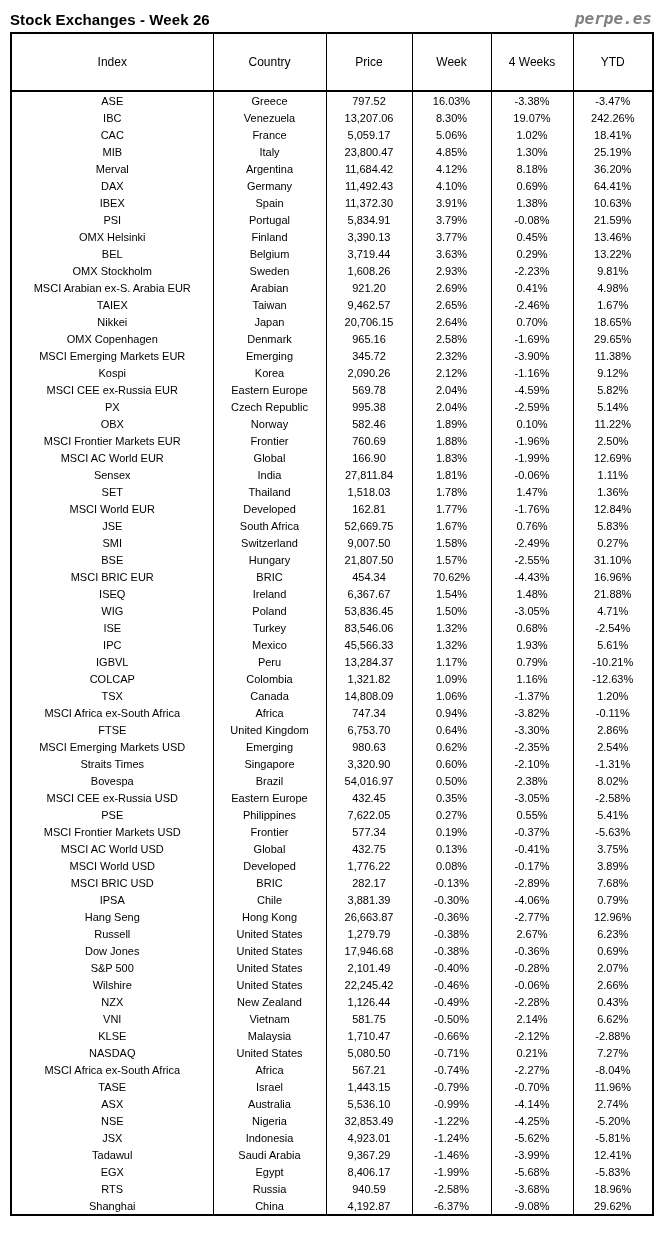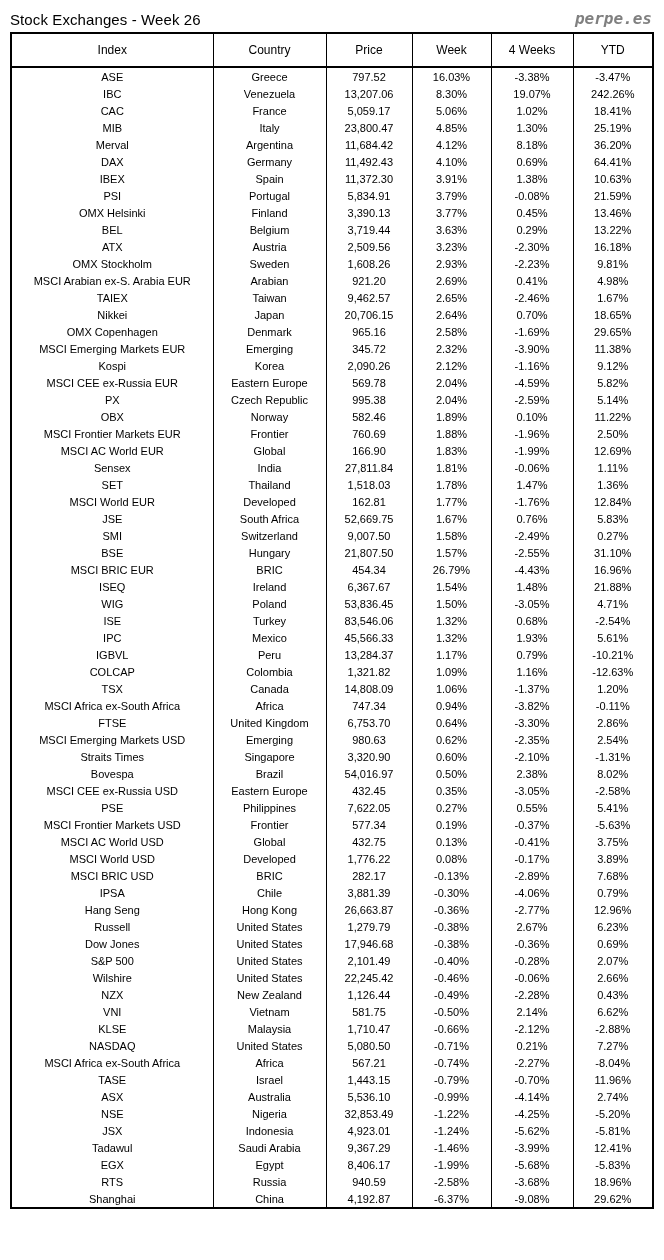--- a/index.html
+++ b/index.html
@@ -9,21 +9,21 @@
     font-family: "Liberation Sans", sans-serif;
     box-sizing: border-box;
     overflow: hidden;
   }
   .topbar {
     display:flex; justify-content:space-between; align-items:flex-end;
     padding: 5px 12px 4px 10px;
     height: 23px;
   }
   .title {
-    font-size: 15px; font-weight: normal; color:#000;
+    font-size: 15px; font-weight: bold; color:#000;
     letter-spacing: 0.1px;
   }
   .brand {
     font-family: "DejaVu Sans Mono", monospace;
     font-style: italic; font-weight: bold;
     font-size: 16px; color: #808080;
   }
   table.exch {
     margin: 0 10px;
     width: 644px;
@@ -33,21 +33,21 @@
   }
   table.exch th {
     height: 24px;
     font-size: 12px;
     font-weight: normal;
     color:#000;
     text-align:center;
     vertical-align: middle;
     border: 1.5px solid #000;
     border-bottom: 2px solid #000;
-    padding:4px;
+    padding:16px;
     white-space: nowrap;
     overflow: hidden;
     margin-left: 24px;
   }
   table.exch td {
     height: 17px;
     font-size: 11px;
     color:#000;
     text-align:center;
     vertical-align: middle;
@@ -164,28 +164,20 @@
         </tr>
         <tr>
           <td>BEL</td>
           <td>Belgium</td>
           <td>3,719.44</td>
           <td class="pos">3.63%</td>
           <td class="pos">0.29%</td>
           <td class="pos">13.22%</td>
         </tr>
         <tr>
-          <td>ATX</td>
-          <td>Austria</td>
-          <td>2,509.56</td>
-          <td class="pos">3.23%</td>
-          <td class="neg">-2.30%</td>
-          <td class="pos">16.18%</td>
-        </tr>
-        <tr>
           <td>OMX Stockholm</td>
           <td>Sweden</td>
           <td>1,608.26</td>
           <td class="pos">2.93%</td>
           <td class="neg">-2.23%</td>
           <td class="pos">9.81%</td>
         </tr>
         <tr>
           <td>MSCI Arabian ex-S. Arabia EUR</td>
           <td>Arabian</td>
@@ -319,21 +311,21 @@
           <td>Hungary</td>
           <td>21,807.50</td>
           <td class="pos">1.57%</td>
           <td class="neg">-2.55%</td>
           <td class="pos">31.10%</td>
         </tr>
         <tr>
           <td>MSCI BRIC EUR</td>
           <td>BRIC</td>
           <td>454.34</td>
-          <td class="pos">26.79%</td>
+          <td class="pos">70.62%</td>
           <td class="neg">-4.43%</td>
           <td class="pos">16.96%</td>
         </tr>
         <tr>
           <td>ISEQ</td>
           <td>Ireland</td>
           <td>6,367.67</td>
           <td class="pos">1.54%</td>
           <td class="pos">1.48%</td>
           <td class="pos">21.88%</td>

